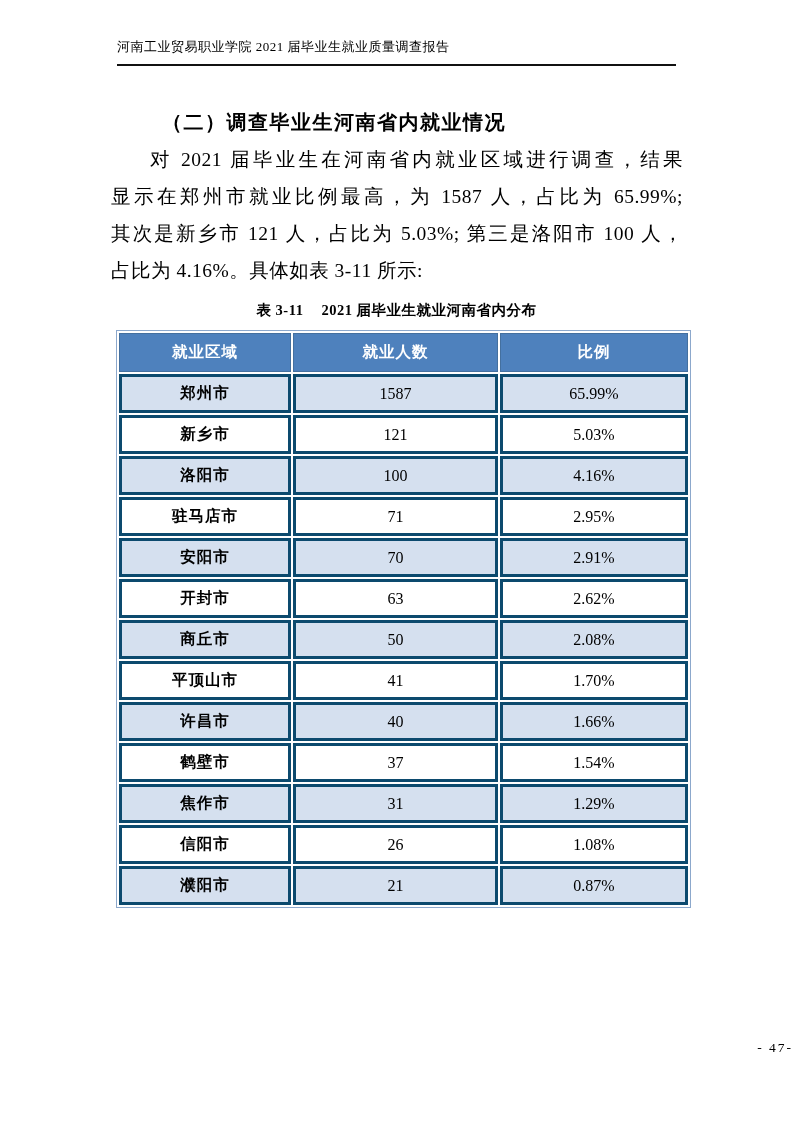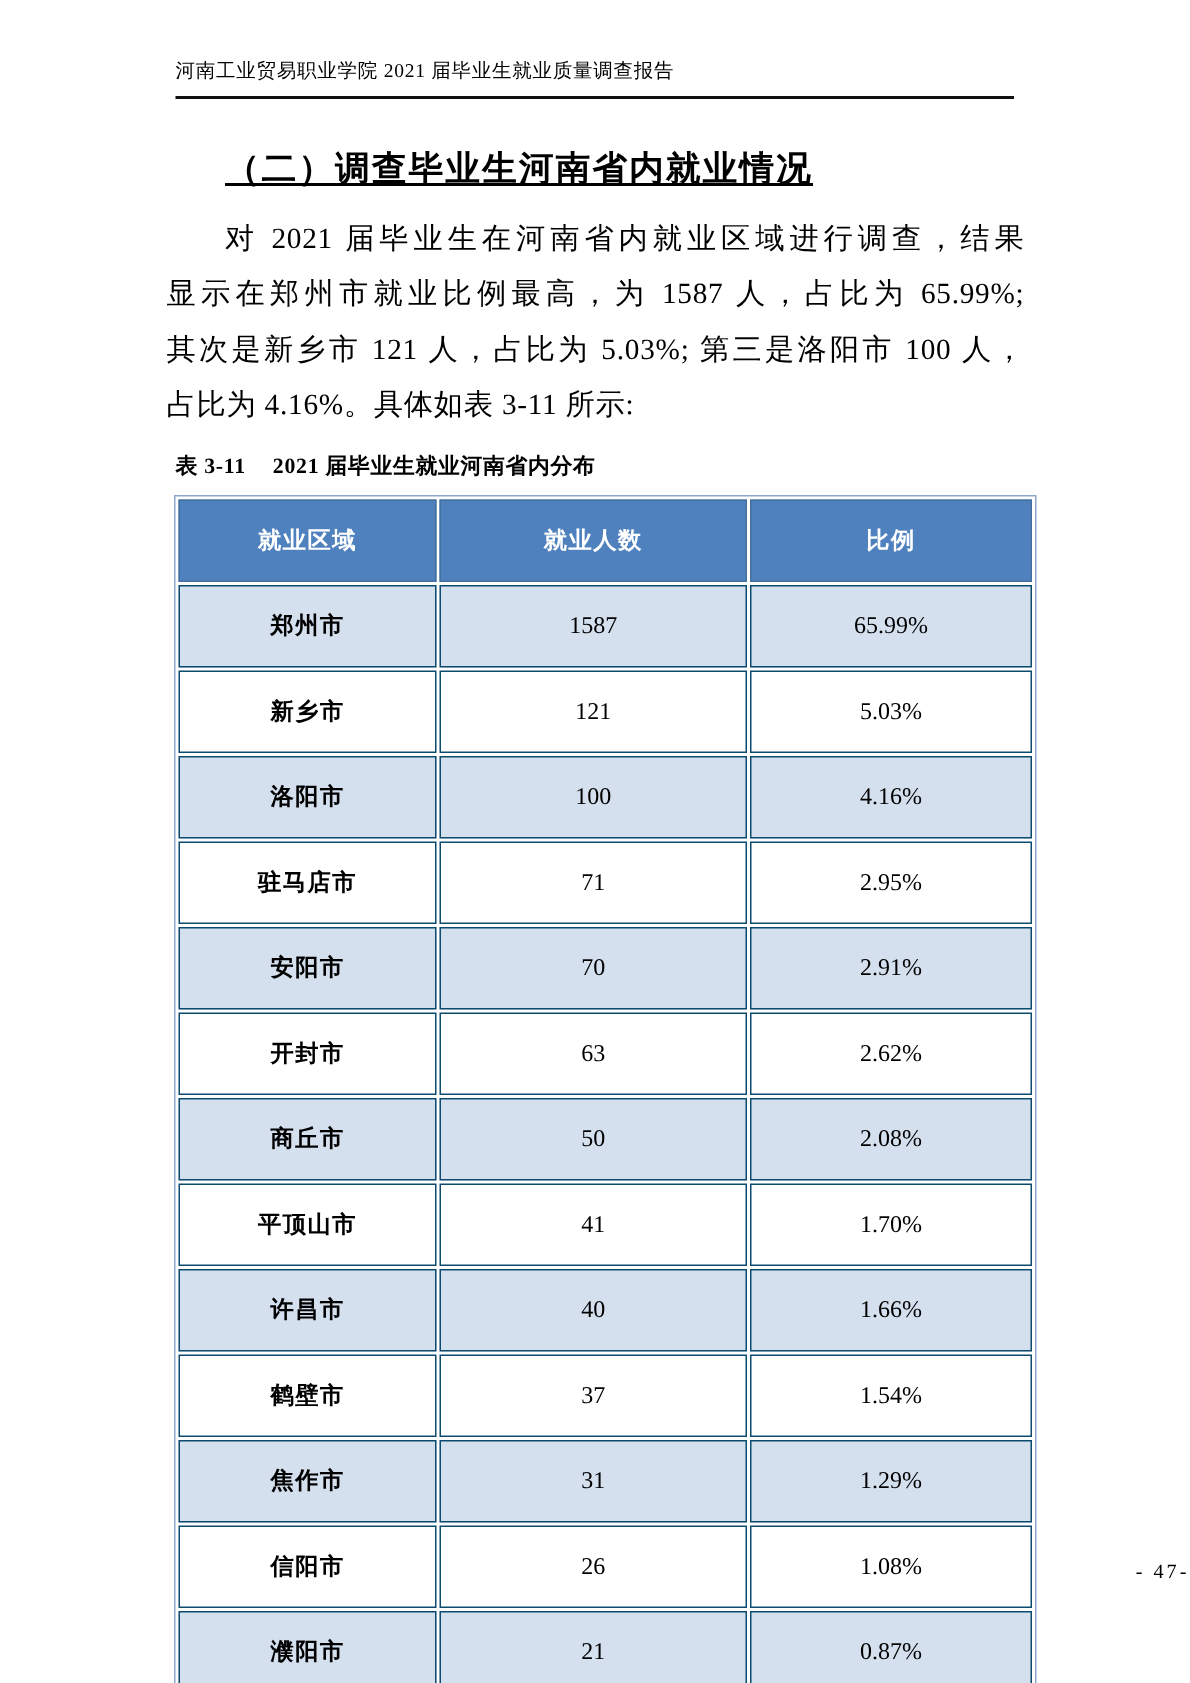--- a/index.html
+++ b/index.html
@@ -8,54 +8,53 @@
     font-family:"Liberation Serif","DejaVu Serif",serif;color:#000;
     overflow:hidden;
   }
   .doc-header{
     position:absolute;top:38px;left:117px;width:559px;
     text-align:left;font-size:13px;line-height:18px;
     padding-bottom:8px;border-bottom:2px solid #111111;
     letter-spacing:0.5px;
   }
   .section-heading{
-    position:absolute;top:97px;left:111px;width:572px;margin:0;
-    font-size:23px;font-weight:700;letter-spacing:1.5px;
+    position:absolute;top:97px;left:111px;width:572px;margin:12px;
+    font-size:20px;font-weight:700;letter-spacing:1.5px;
     text-indent:39px;
-    text-decoration:underline;
   }
   .paragraph{
     position:absolute;top:141px;left:111px;width:572px;
     font-size:19.5px;line-height:37px;letter-spacing:0.5px;
   }
   .para-line{text-align:justify;text-align-last:justify;}
   .para-line:last-child{text-align-last:left;}
   .para-line:first-child{text-indent:39px;}
   .table-caption{
     position:absolute;top:301px;left:117px;width:559px;
-    font-size:14.5px;font-weight:700;letter-spacing:0.5px;
+    text-align:center;font-size:14.5px;font-weight:700;letter-spacing:0.5px;
   }
   .cap-gap{display:inline-block;width:18px;}
   .emp-table{
     position:absolute;top:330px;left:116px;
     border-collapse:separate;border-spacing:2px;
     background:#ffffff;border:1px solid #8CA8CC;
     table-layout:fixed;
   }
   th,td{
-    box-sizing:border-box;height:39px;padding:16px;
+    box-sizing:border-box;height:39px;padding:0;
     text-align:center;vertical-align:middle;
   }
   th{
     background:#4E81BD;color:#ffffff;
     font-family:"Liberation Sans","DejaVu Sans",sans-serif;
     font-weight:700;font-size:15.5px;letter-spacing:1px;
     border:1px solid #44709F;
   }
-  td{border:1px solid #0c4a6e;font-size:16px;background:#ffffff;}
+  td{border:3px solid #0c4a6e;font-size:16px;background:#ffffff;}
   .c1{width:172px;}.c2{width:205px;}.c3{width:188px;}
   td.region{
     font-family:"Liberation Sans","DejaVu Sans",sans-serif;
     font-weight:700;font-size:15.5px;letter-spacing:1px;
   }
   tr.band td{background:#D5E0EF;}
   .footer{
     position:absolute;top:1040px;left:0;width:793px;
     text-align:right;font-size:13.5px;letter-spacing:2px;
   }

